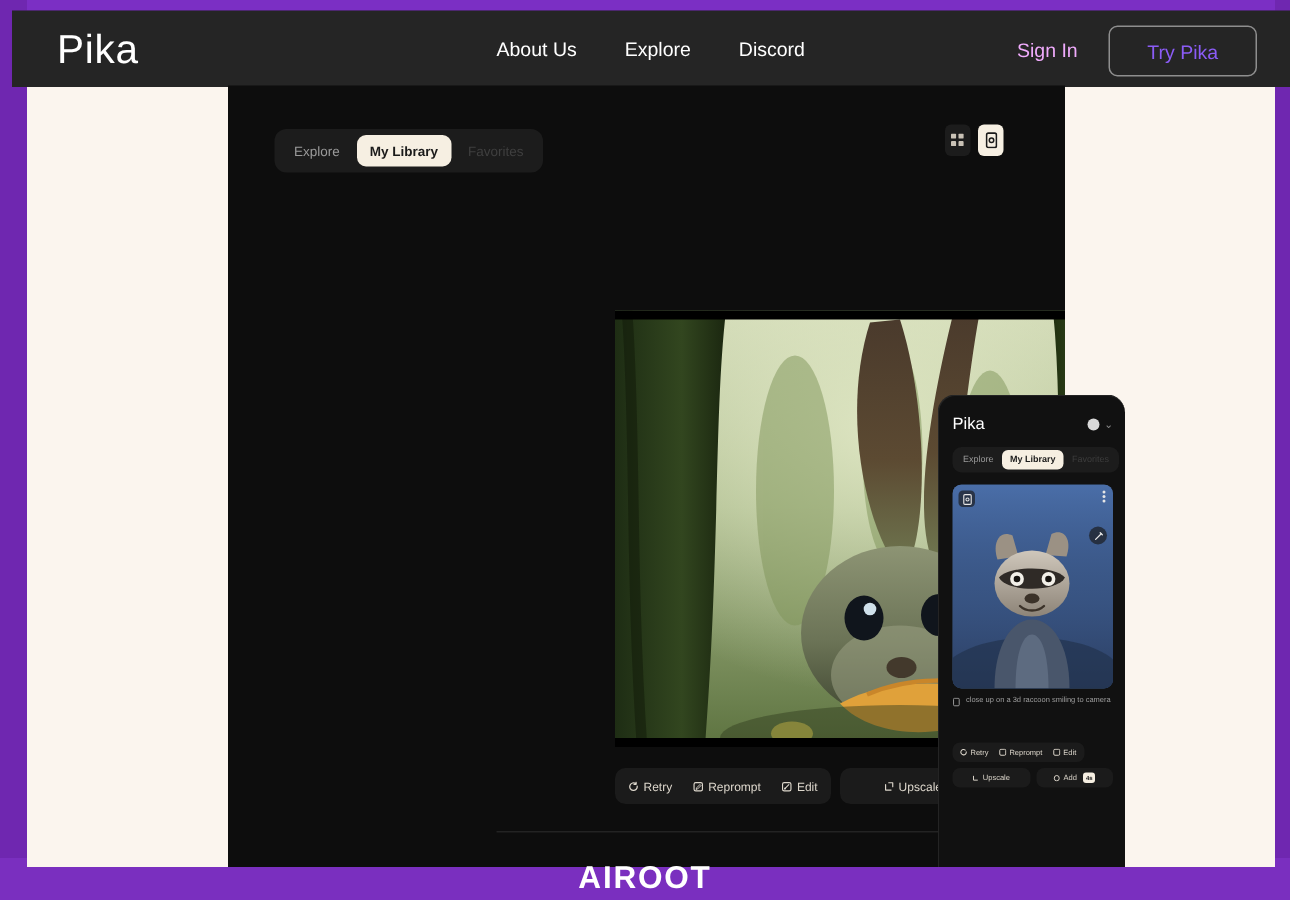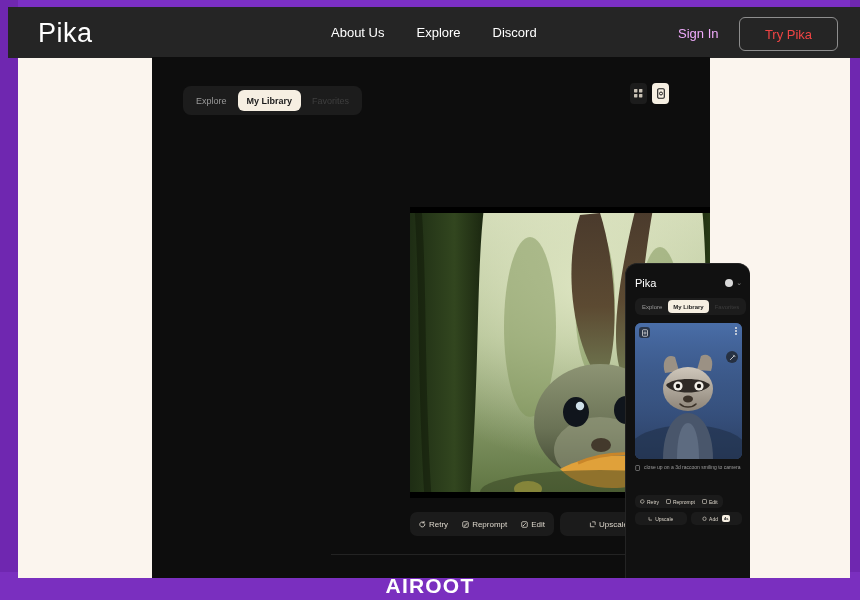--- a/index.html
+++ b/index.html
@@ -48,21 +48,21 @@
   #nav-links a {
     color:#ffffff; font-size:13px; text-decoration:none; white-space:nowrap;
   }
   #sign-in {
     position:absolute; left:670px; top:19px;
     color:#f0abfc; font-size:13px; text-decoration:none;
   }
   #try-pika {
     position:absolute; left:731px; top:10px; width:99px; height:34px;
     border:1px solid #8e8e8e; border-radius:6px;
-    background:transparent; color:#ef4444; font-size:13px;
+    background:transparent; color:#8b5cf6; font-size:13px;
     display:flex; align-items:center; justify-content:center;
     font-family:"Liberation Sans", sans-serif; cursor:pointer;
   }
 
   
   #app {
     position:absolute; left:152px; top:57px; width:558px; height:521px;
     background:#0d0d0d; overflow:hidden;
   }
   #tabs {

